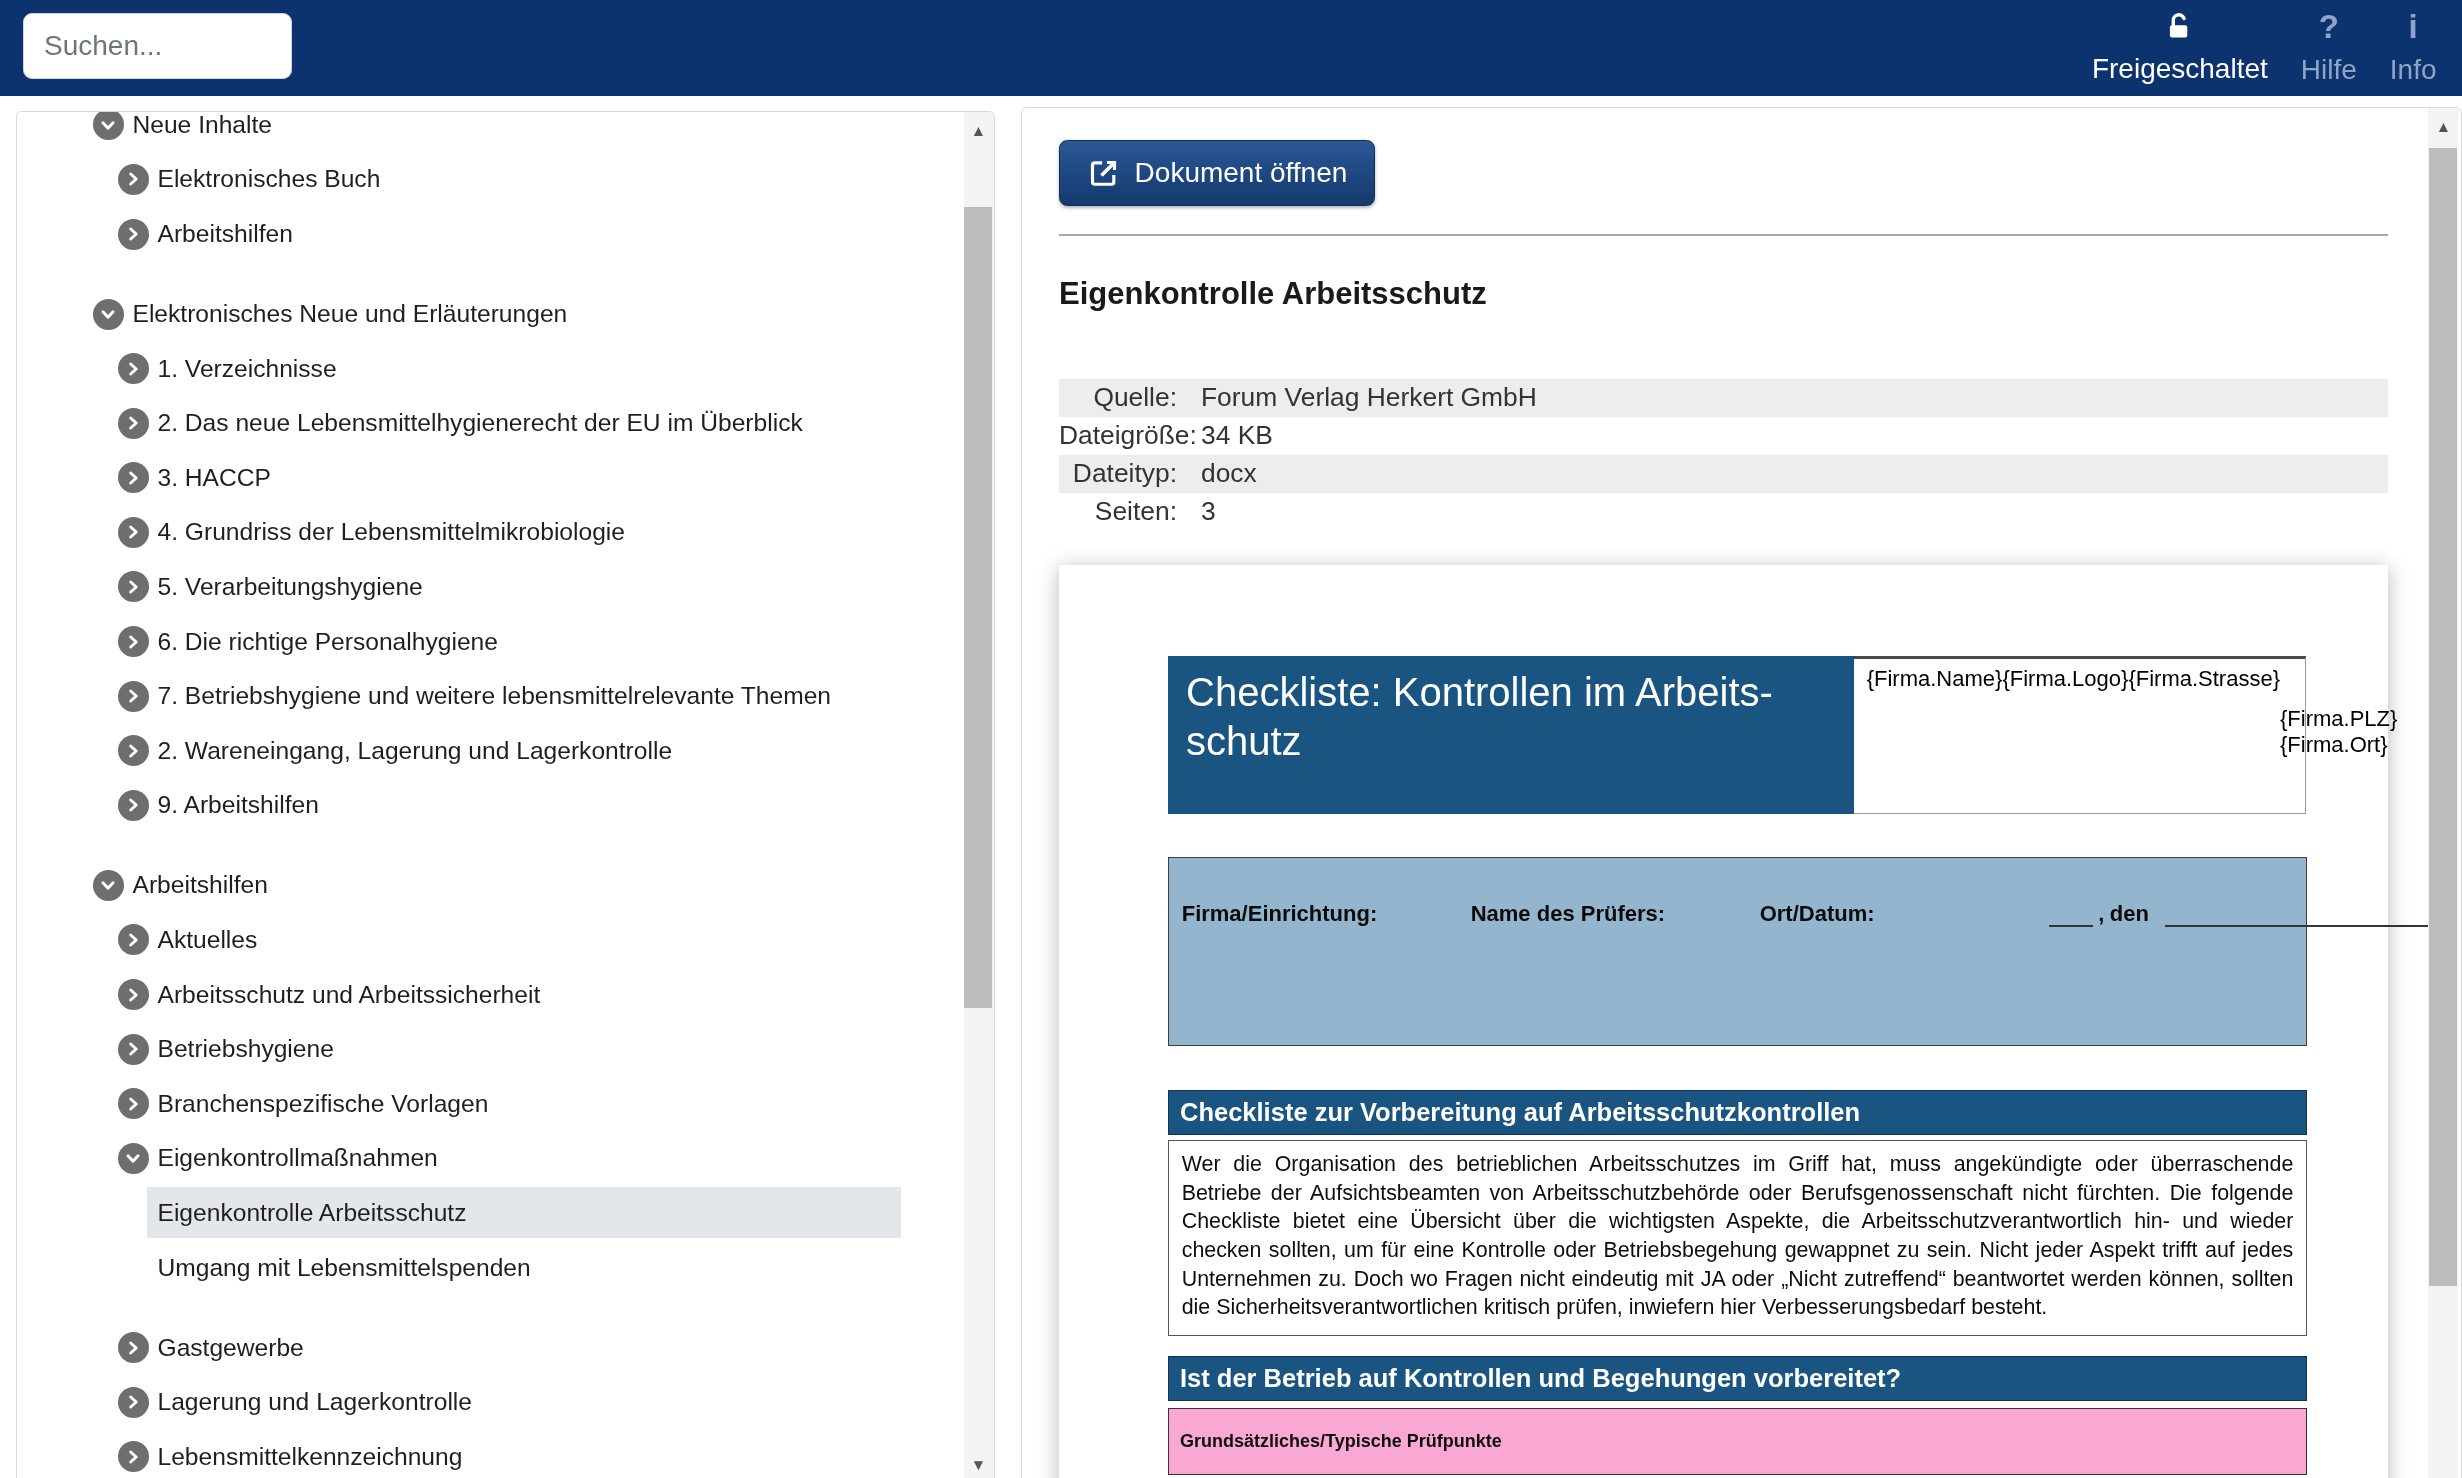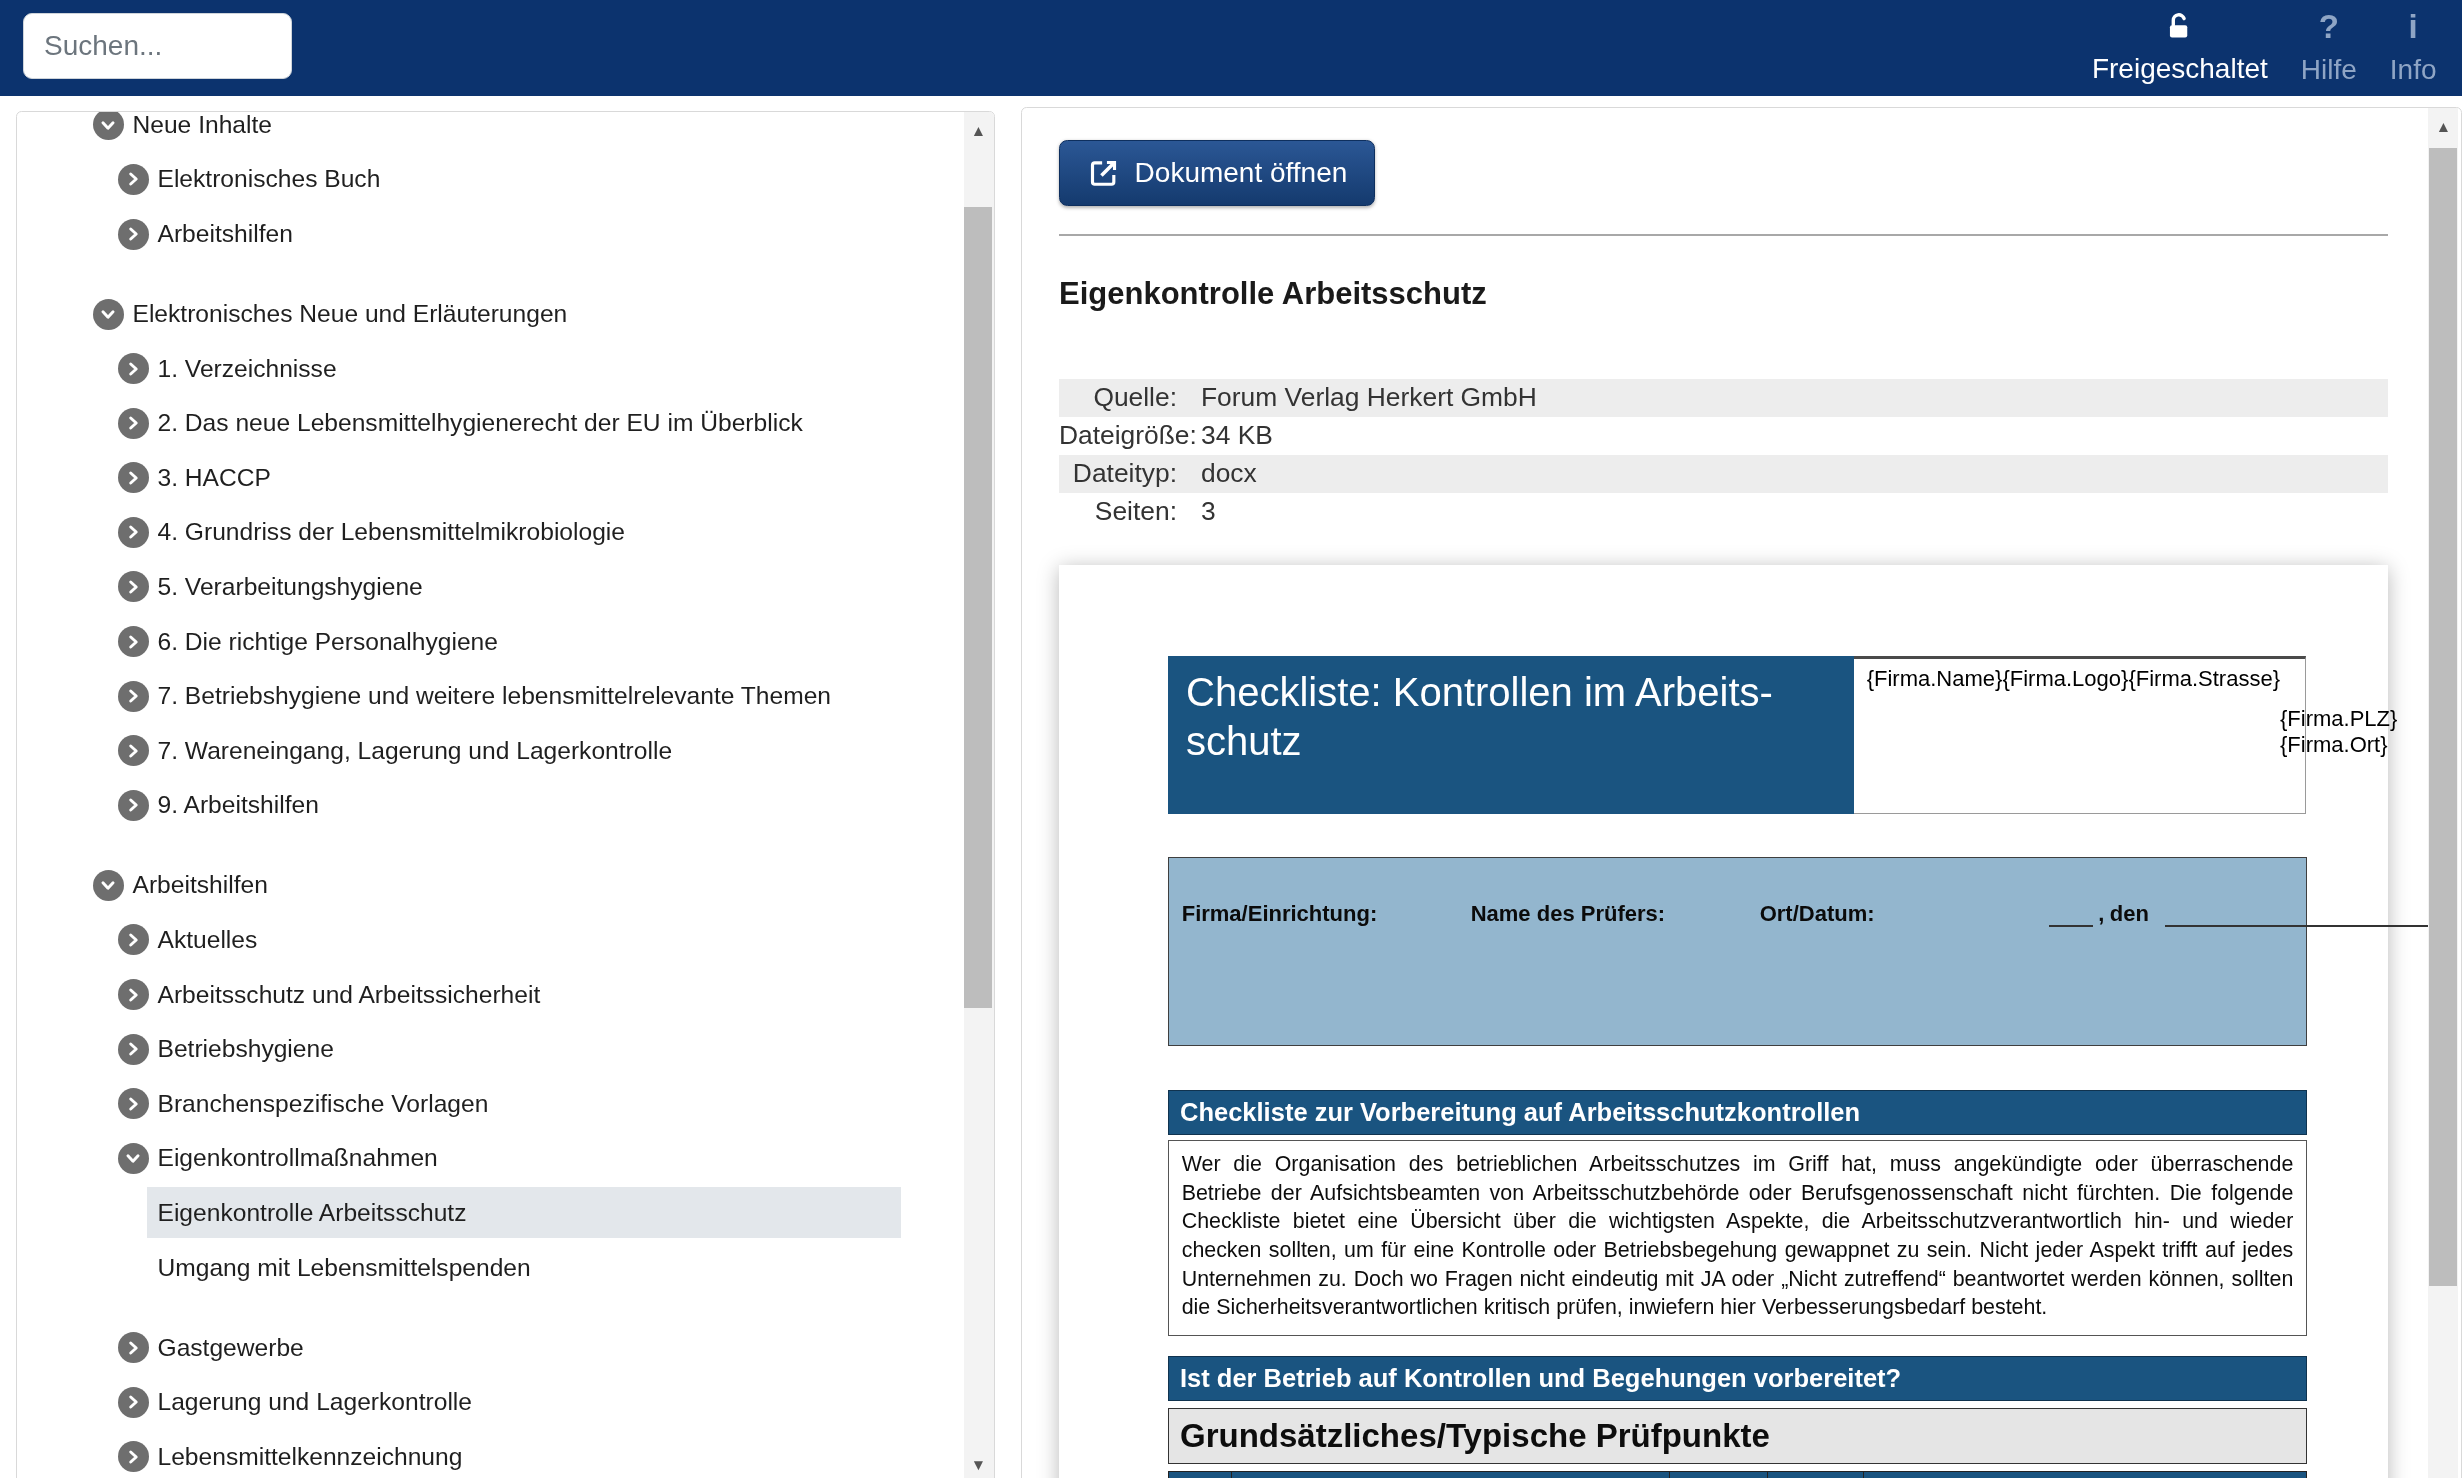--- a/index.html
+++ b/index.html
@@ -78,22 +78,22 @@
   .f-line.long{flex:1;}
   .f-line.short{width:44px;}
   .f-comma{margin:0 5.5px;font-weight:bold;}
   .f-den{margin-left:auto;margin-right:16.4px;font-weight:bold;}
   .f-line.date{width:264px;}
   .band{margin-top:44px;box-sizing:border-box;background:#1a5480;border:1.8px solid #10334f;
         color:#fff;font-size:25.5px;font-weight:bold;padding:7.3px 11px;}
   .intro{margin-top:4.6px;box-sizing:border-box;border:1.8px solid #555;padding:9px 12.7px 12.7px 12.7px;
         font-size:21.4px;line-height:1.34;text-align:justify;color:#0d0d0d;}
   .band.second{margin-top:20px;}
-  .band-light{margin-top:6.4px;box-sizing:border-box;background:#e5e5e5;border:1.8px solid #333;
-        color:#0d0d0d;font-size:33px;font-weight:bold;padding:8px 11px;}
+  .band-light{margin-top:6.4px;box-sizing:border-box;background:#f9a8d4;border:1.8px solid #333;
+        color:#0d0d0d;font-size:18px;font-weight:bold;padding:22px 11px;}
   .qtable{margin-top:7.3px;width:100%;border-collapse:collapse;table-layout:fixed;}
   .qtable th{background:#1a5480;color:#fff;font-size:24.6px;font-weight:bold;text-align:left;
         border:1.8px solid #222;padding:14.6px 11px;border-bottom:3.6px solid #222;}
   .qtable th.center,.qtable td.center{text-align:center;}
 
   .col-nr{width:5.5%;}  .col-q{width:38.5%;} .col-ja{width:8.6%;}
   .col-nein{width:8.5%;} .col-m{width:38.9%;}
 </style>
 </head>
 <body>
@@ -212,21 +212,21 @@
             </svg>
           </span>
           <span>7. Betriebshygiene und weitere lebensmittelrelevante Themen</span>
         </div>
         <div class="tree-row lvl1">
           <span class="tico">
             <svg viewBox="0 0 24 24">
               <path d="M9.5 6.5l6 5.5-6 5.5" fill="none" stroke="#fff" stroke-width="3.2" stroke-linecap="round" stroke-linejoin="round"></path>
             </svg>
           </span>
-          <span>7. Wareneingang, Lagerung und Lagerkontrolle</span>
+          <span>2. Wareneingang, Lagerung und Lagerkontrolle</span>
         </div>
         <div class="tree-row lvl1">
           <span class="tico">
             <svg viewBox="0 0 24 24">
               <path d="M9.5 6.5l6 5.5-6 5.5" fill="none" stroke="#fff" stroke-width="3.2" stroke-linecap="round" stroke-linejoin="round"></path>
             </svg>
           </span>
           <span>9. Arbeitshilfen</span>
         </div>
         <div class="tree-row lvl0 gap">

